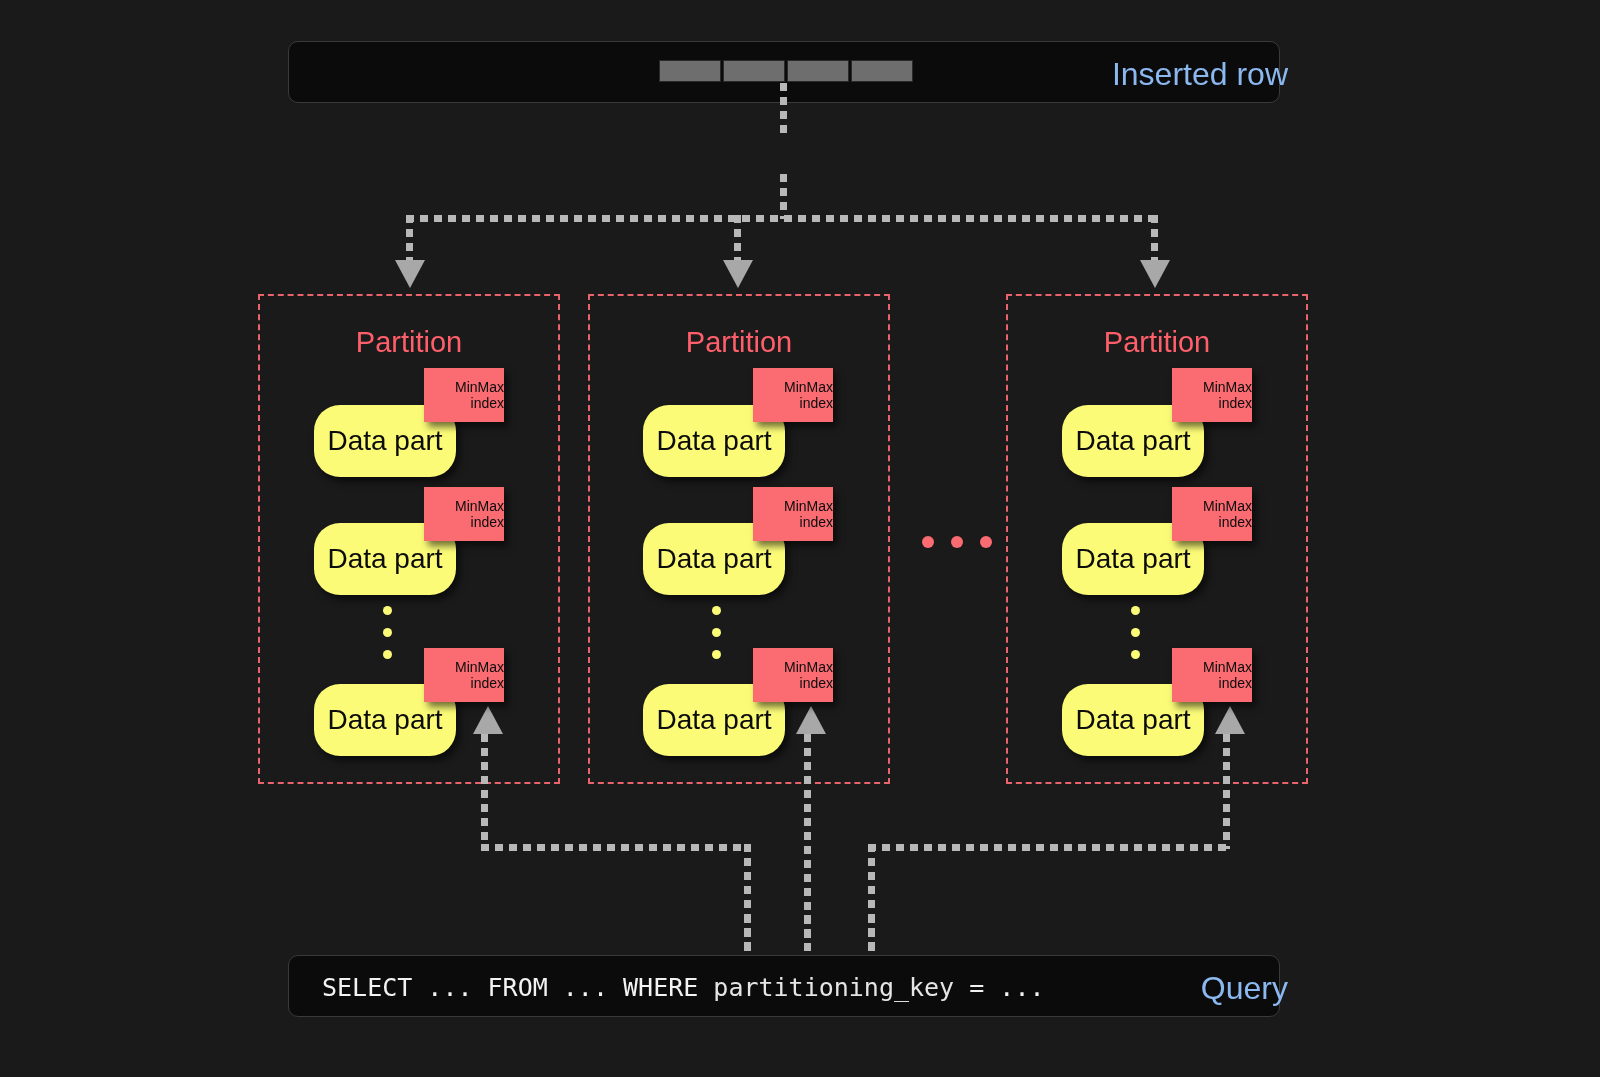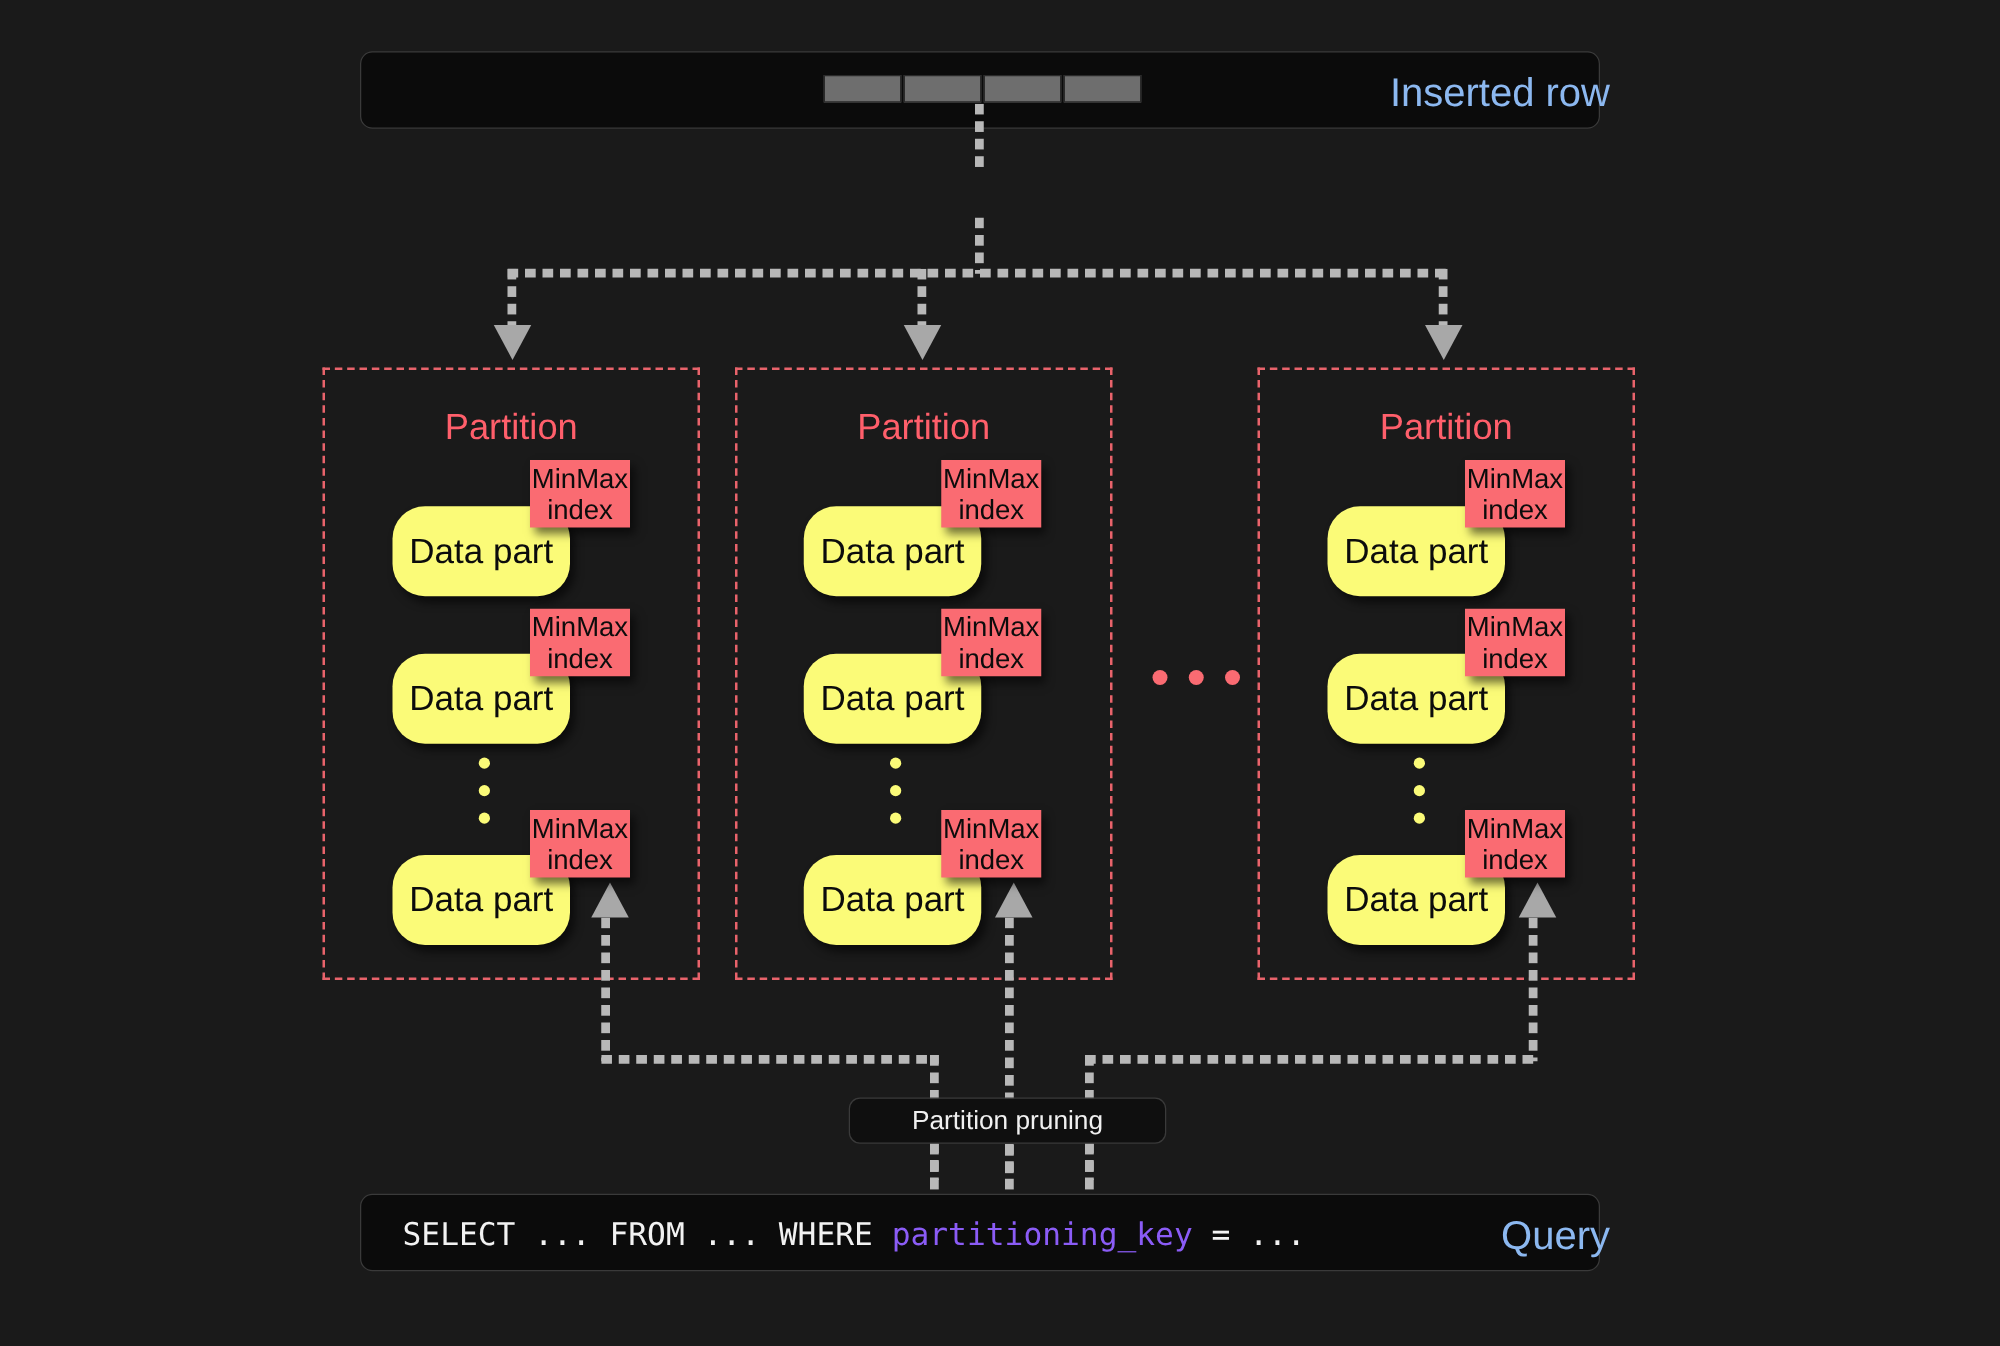--- a/index.html
+++ b/index.html
@@ -62,21 +62,21 @@
 
   
   .query-text {
     position: absolute;
     font-family: "DejaVu Sans Mono", "Liberation Mono", monospace;
     font-size: 25px;
     color: #f2f2f2;
     white-space: pre;
     letter-spacing: 0px;
   }
-  .query-text .key { color: #8b5cf6; }
+  .query-text .key { color: #e5e5e5; }
 
   
   .partition {
     position: absolute;
     border: 2px dashed #e8636b;
     box-sizing: border-box;
     background: transparent;
   }
   .partition-title {
     position: absolute;
@@ -99,26 +99,26 @@
     align-items: center;
     justify-content: center;
     box-shadow: 4px 5px 7px rgba(0,0,0,0.55);
     z-index: 3;
     border-radius: 26px;
   }
   .minmax {
     position: absolute;
     background: #fa6b72;
     color: #0c0c0c;
-    font-size: 22px;
+    font-size: 14px;
     line-height: 1.15;
     text-align: center;
     display: flex;
     flex-direction: column;
-    align-items: center;
+    align-items: flex-end;
     justify-content: center;
     box-shadow: 4px 5px 7px rgba(0,0,0,0.55);
     z-index: 4;
   }
 
   
   .vdots { position: absolute; z-index: 3; }
   .vdots span {
     display: block;
     width: 9px; height: 9px;
@@ -308,23 +308,20 @@
   <div class="dline v" style="left:744px; top:844px; height:100px;"></div>
 
   <div class="arrow up" style="left:796px; top:706px;"></div>
   <div class="dline v" style="left:804px; top:734px; height:210px;"></div>
 
   <div class="arrow up" style="left:1215px; top:706px;"></div>
   <div class="dline v" style="left:1223px; top:734px; height:115px;"></div>
   <div class="dline h" style="left:868px; top:844px; width:362px;"></div>
   <div class="dline v" style="left:868px; top:844px; height:100px;"></div>
 
-  <div class="pill" style="left:679px; top:878px; width:254px; height:37px;">
-    <span>Partition pruning</span>
-  </div>
 
   <div class="dline v" style="left:744px; top:915px; height:40px;"></div>
   <div class="dline v" style="left:804px; top:915px; height:40px;"></div>
   <div class="dline v" style="left:868px; top:915px; height:40px;"></div>
 
   <div class="banner" style="left:288px; top:955px; width:992px; height:62px;"></div>
 
   <div class="query-text" style="left:322px; top:973px;"><span>SELECT ... FROM ... WHERE </span><span class="key">partitioning_key</span><span> = ...</span></div>
 
   <div class="banner-label" style="right:312px; top:970px; color:#8cb8f0;">Query</div>

